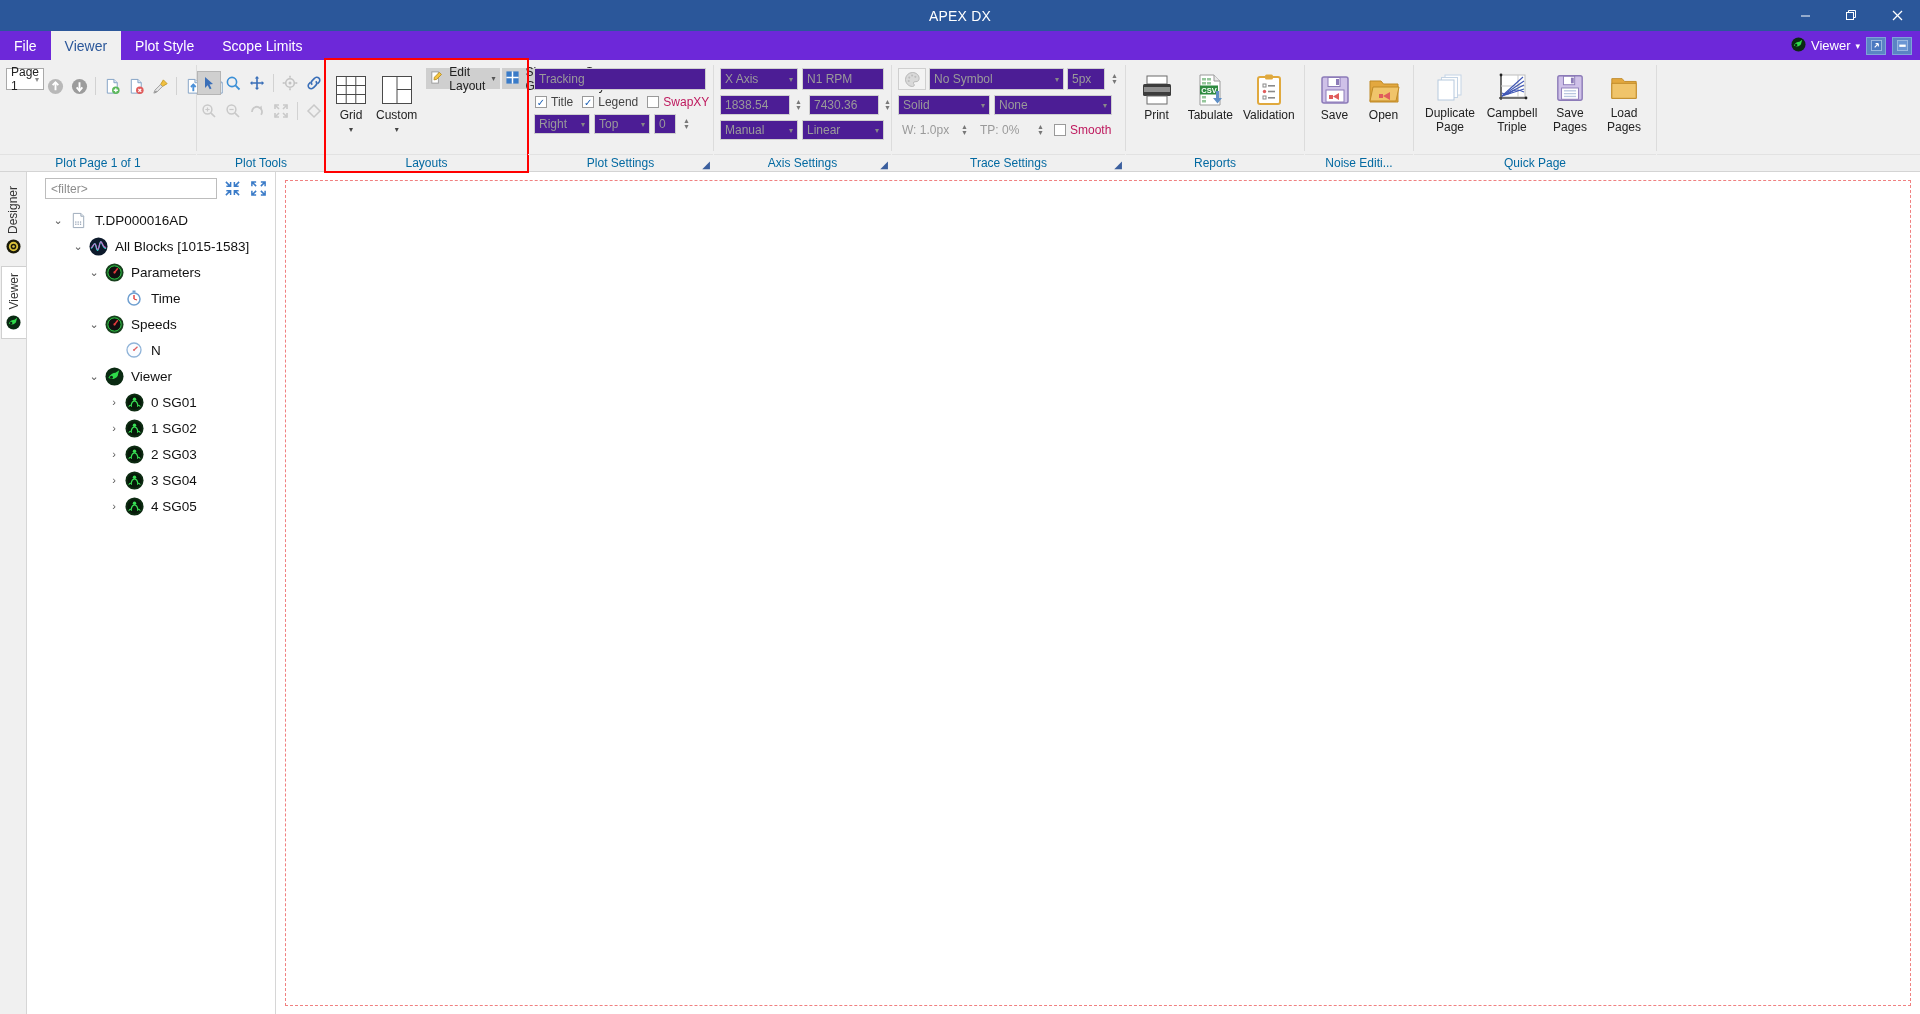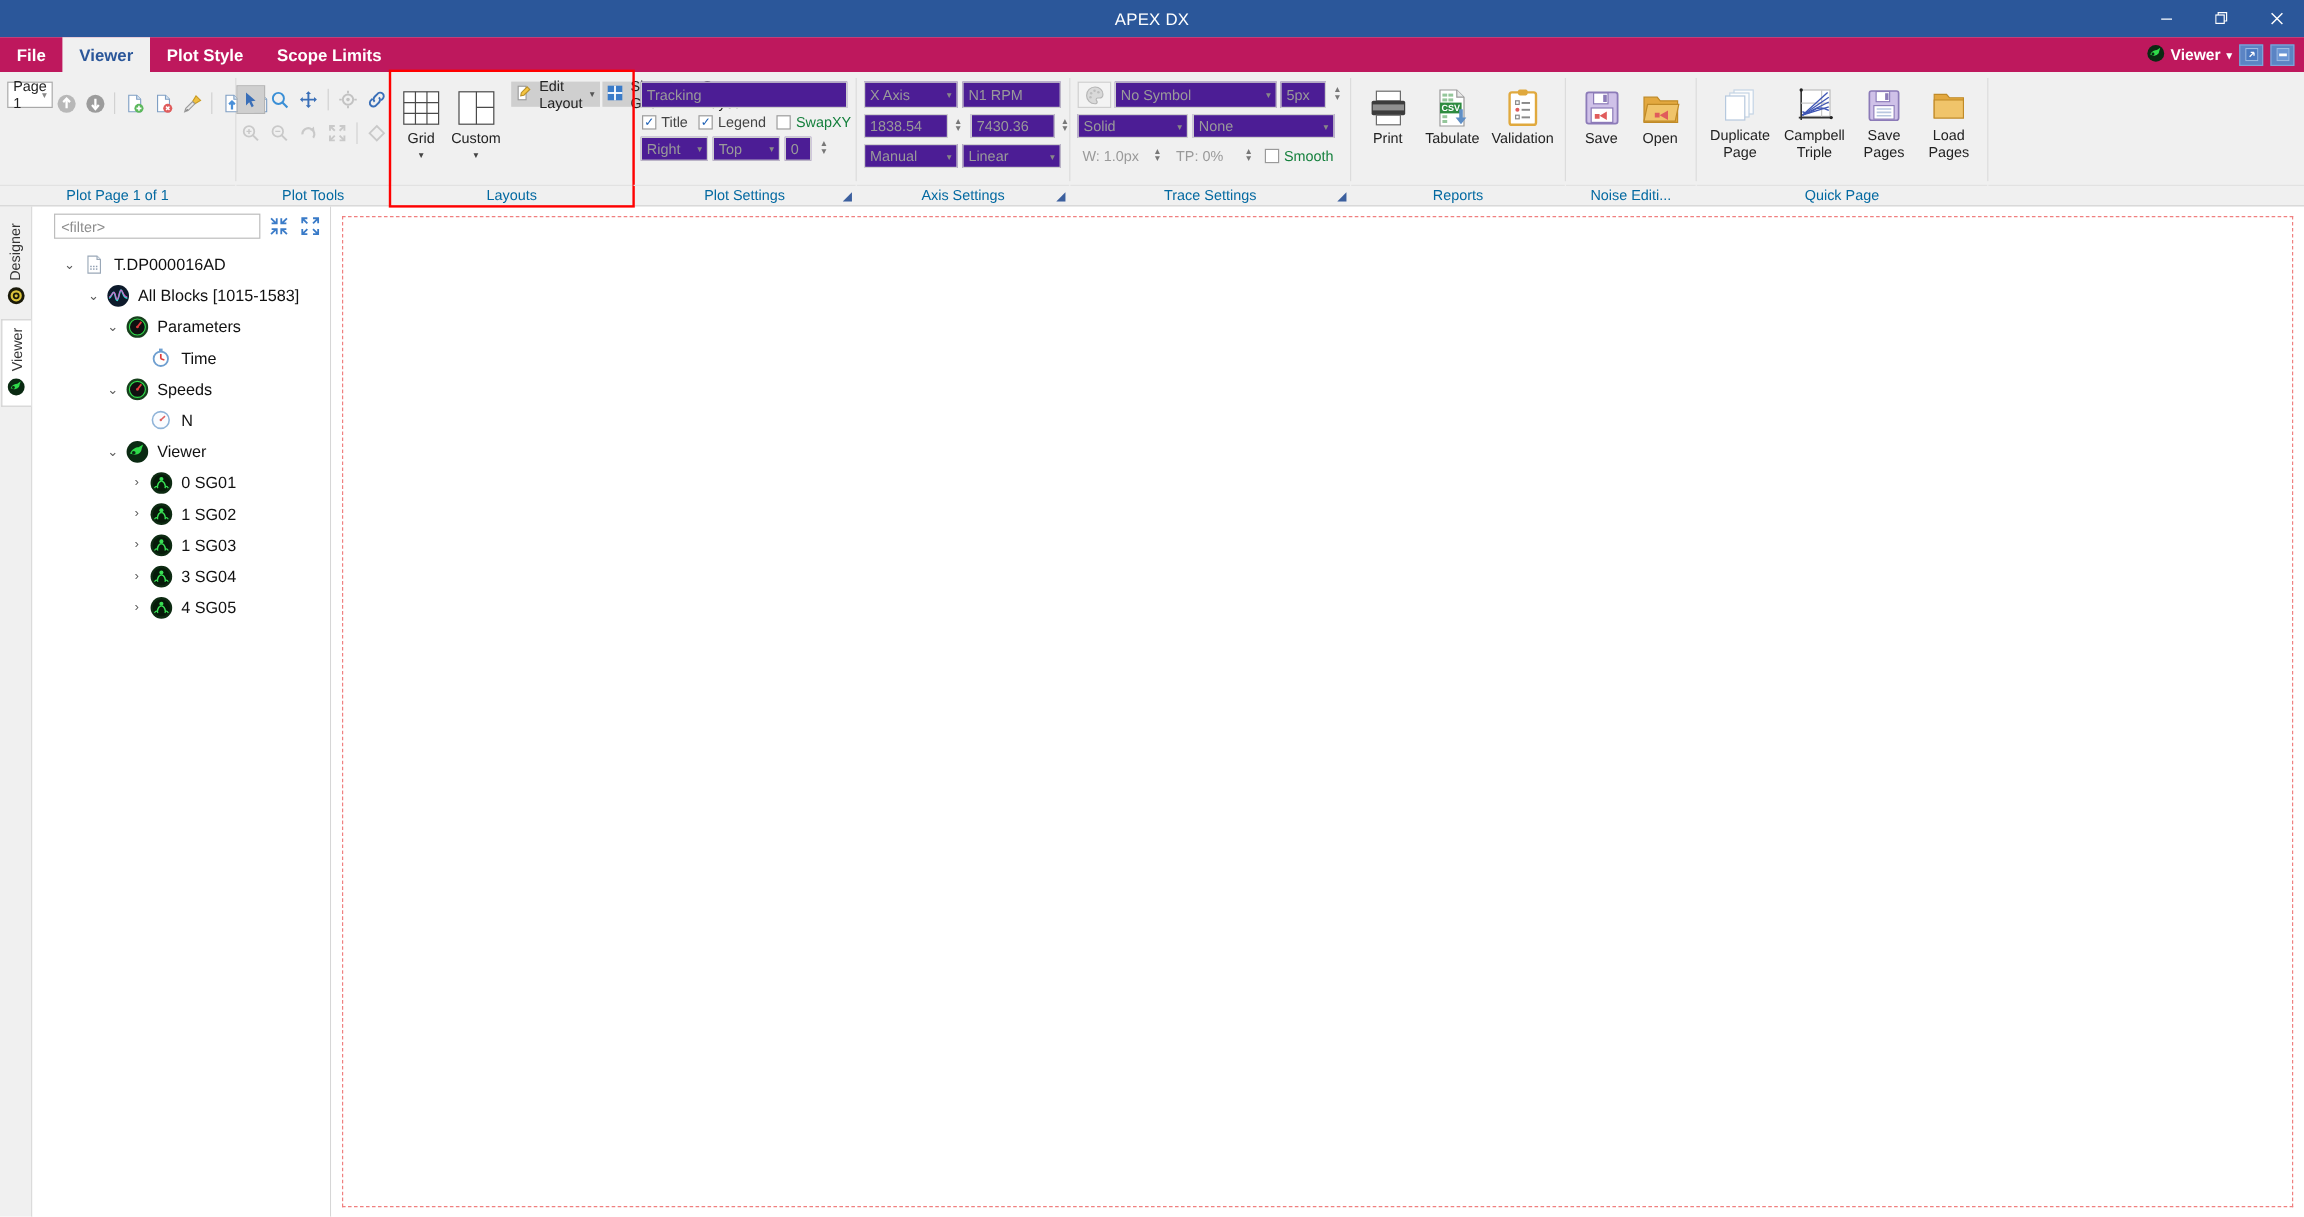--- a/index.html
+++ b/index.html
@@ -21,22 +21,22 @@
   }
   .titlebar .title { font-size: 14px; letter-spacing: .2px; }
   .winbtns { position: absolute; right: 0; top: 0; height: 31px; display: flex; }
   .winbtn {
     width: 46px; height: 31px; display: flex; align-items: center; justify-content: center;
     color: #fff; font-size: 14px; line-height: 1;
   }
 
   
   .tabstrip {
-    height: 29px; background: #be185d; display: flex; align-items: flex-end;
-    position: relative; flex: 0 0 29px; font-weight: bold;
+    height: 29px; background: #6d28d9; display: flex; align-items: flex-end;
+    position: relative; flex: 0 0 29px;
   }
   .tab {
     height: 29px; padding: 0 14px; display: flex; align-items: center;
     color: #ffffff; font-size: 14px;
   }
   .tab.active { background: #f0f0f0; color: #2b579a; }
   .tabstrip-right {
     position: absolute; right: 8px; top: 0; height: 29px;
     display: flex; align-items: center; gap: 6px; color: #fff; font-size: 13px;
   }
@@ -81,21 +81,21 @@
   .combo, .tbox {
     height: 20px; border: 1px solid #cfcfcf; background: #4c1d95; color: #9a9a9a;
     display: flex; align-items: center; padding: 0 4px; font-size: 12px; position: relative;
   }
   .combo .arrow { position: absolute; right: 4px; color: #888; font-size: 8px; }
   .combo.enabled, .tbox.enabled { background: #ffffff; color: #222; border-color: #a9a9a9; }
   .spin {
     width: 11px; display: flex; flex-direction: column; justify-content: center;
     align-items: center; font-size: 7px; color: #777; line-height: .9; margin-left: 1px;
   }
-  .chk { display: flex; align-items: center; gap: 4px; font-size: 12px; color: #15803d; }
+  .chk { display: flex; align-items: center; gap: 4px; font-size: 12px; color: #be185d; }
   .chk .box {
     width: 12px; height: 12px; border: 1px solid #9a9a9a; background: #fff;
     display: flex; align-items: center; justify-content: center; font-size: 10px; color: #1b5fb5;
   }
   .chk.on .box::after { content: "\2713"; }
   .chk.lit { color: #444; }
 
   
   .hl-red { outline: 2px solid #ff0000; outline-offset: 0; }
 
@@ -909,21 +909,21 @@
             <svg width="19" height="19" viewBox="0 0 20 20">
                 <circle cx="10" cy="10" r="9.5" fill="#0d2b12"></circle>
                 <circle cx="10" cy="10" r="7.5" fill="#061a09"></circle>
                 <circle cx="10" cy="6.5" r="1.8" fill="#39e055"></circle>
                 <path d="M10 8.5c-2 0-3.2 2-3.6 5.2" fill="none" stroke="#39e055" stroke-width="1.3"></path>
                 <path d="M10 8.5c2 0 3.2 2 3.6 5.2" fill="none" stroke="#39e055" stroke-width="1.3"></path>
                 <path d="M4 14.5q1.5-3 3 0" fill="none" stroke="#39e055" stroke-width="1.1"></path>
                 <path d="M13 14.5q1.5-3 3 0" fill="none" stroke="#39e055" stroke-width="1.1"></path>
               </svg>
           </span>
-          <span class="tlabel">1 SG03</span>
+          <span class="tlabel">2 SG03</span>
         </div>
         <div class="trow" style="padding-left:78px">
           <span class="twist">›</span>
           <span class="ticon">
             <svg width="19" height="19" viewBox="0 0 20 20">
                 <circle cx="10" cy="10" r="9.5" fill="#0d2b12"></circle>
                 <circle cx="10" cy="10" r="7.5" fill="#061a09"></circle>
                 <circle cx="10" cy="6.5" r="1.8" fill="#39e055"></circle>
                 <path d="M10 8.5c-2 0-3.2 2-3.6 5.2" fill="none" stroke="#39e055" stroke-width="1.3"></path>
                 <path d="M10 8.5c2 0 3.2 2 3.6 5.2" fill="none" stroke="#39e055" stroke-width="1.3"></path>

